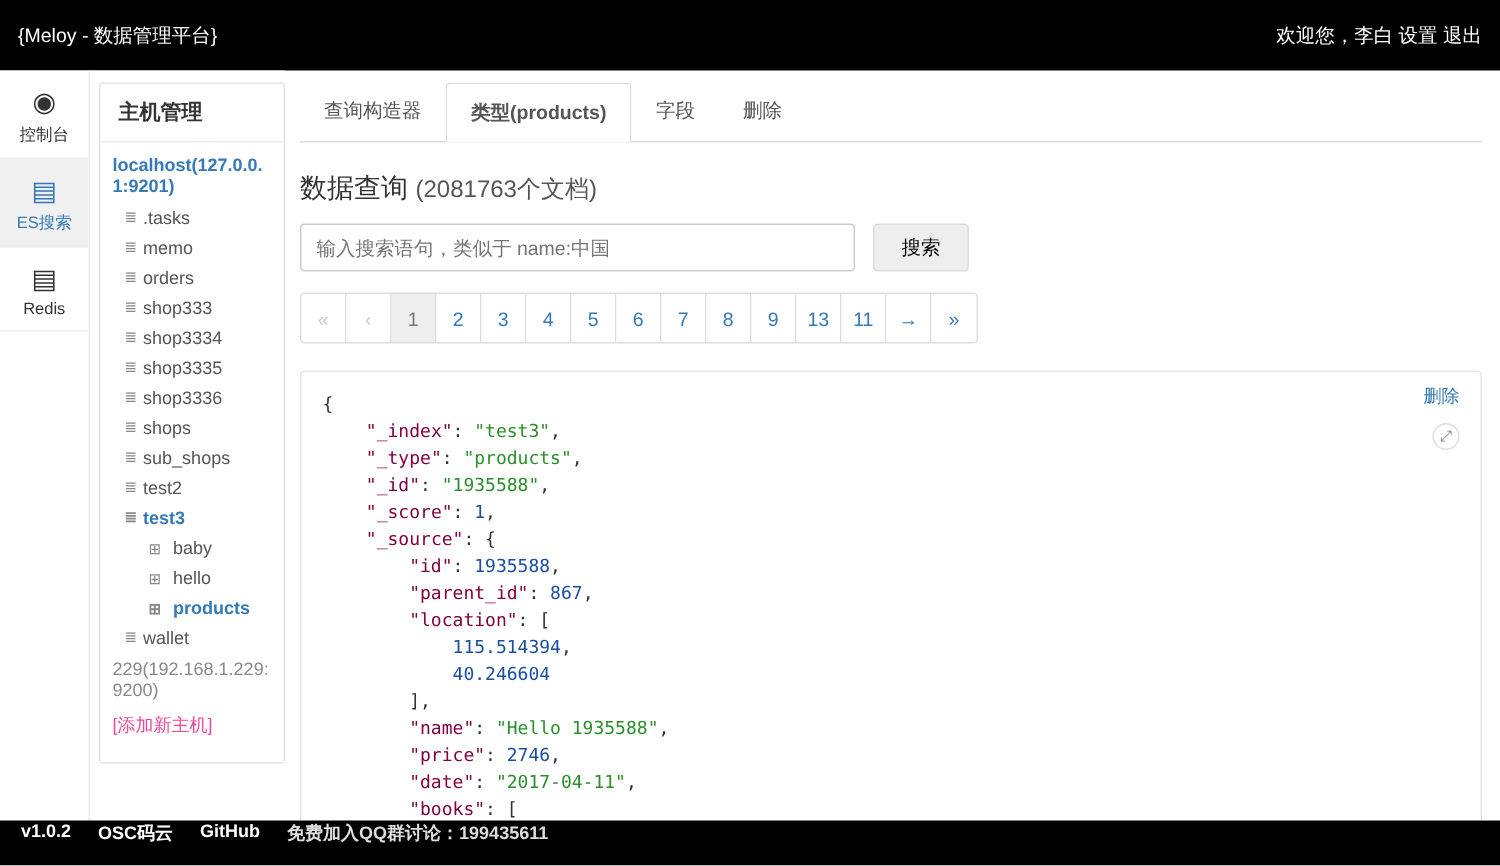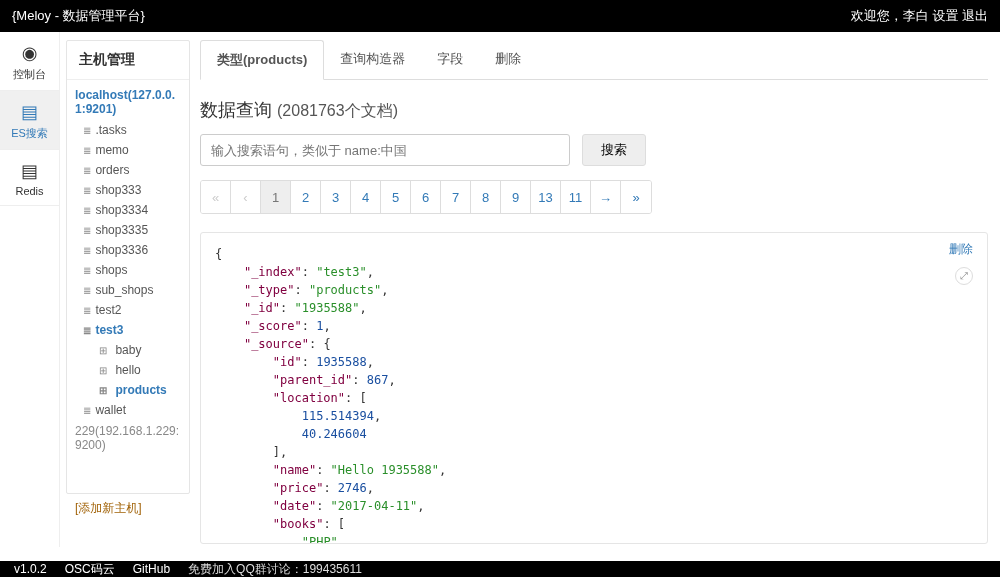--- a/index.html
+++ b/index.html
@@ -1,18 +1,18 @@
 <!DOCTYPE html>
 <html><head>
 <meta charset="utf-8">
 <style>
 * { box-sizing: border-box; margin: 0; padding: 0; }
 body { font-family: -apple-system, "Helvetica Neue", Arial, sans-serif; font-size: 13px; color: #333; background: #fff; width: 1000px; height: 577px; overflow: hidden; position: relative; }
 
-.topbar { height: 32px; background: #000; color: #fff; display: flex; align-items: center; padding: 0 12px; }
+.topbar { height: 47px; background: #000; color: #fff; display: flex; align-items: center; padding: 0 12px; }
 .topbar .title { flex: 1; font-size: 13px; }
 .topbar .right a { color: #fff; text-decoration: none; font-size: 13px; cursor: pointer; }
 
 .main { display: flex; height: calc(100% - 32px - 30px); }
 
 .leftnav { width: 60px; background: #fff; border-right: 1px solid #eee; }
 .leftnav .item { text-align: center; padding: 10px 0 8px; font-size: 11px; color: #333; cursor: pointer; border-bottom: 1px solid #eee; }
 .leftnav .item.active { background: #f0f0f0; color: #337ab7; }
 .leftnav .icon { font-size: 18px; display: block; margin-bottom: 3px; }
 
@@ -21,21 +21,21 @@
 .sidebar-title { padding: 10px 12px; font-weight: 600; font-size: 14px; border-bottom: 1px solid #eee; }
 .sidebar-list { font-size: 12px; padding: 4px 0; }
 .sidebar-list .host { color: #337ab7; font-weight: 600; padding: 4px 8px; word-break: break-all; cursor: pointer; }
 .sidebar-list .node { color: #555; padding: 3px 8px 3px 16px; cursor: pointer; display: flex; align-items: center; gap: 4px; }
 .sidebar-list .node .db-i { color: #888; font-size: 10px; }
 .sidebar-list .node.active { color: #337ab7; font-weight: 700; }
 .sidebar-list .sub { padding-left: 32px; }
 .sidebar-list .sub .tbl-i::before { content: "⊞"; color: #888; font-size: 10px; margin-right: 4px; }
 .sidebar-list .sub.active { color: #337ab7; font-weight: 700; }
 .sidebar-list .host2 { color: #888; padding: 4px 8px; word-break: break-all; }
-.sidebar-list .add { color: #a16207; padding: 4px 8px; cursor: pointer; margin-top: 40px; }
+.sidebar-list .add { color: #ec4899; padding: 4px 8px; cursor: pointer; }
 
 .content { flex: 1; padding: 8px 12px 0 10px; overflow: hidden; }
 .tabs { border-bottom: 1px solid #ddd; display: flex; gap: 0; }
 .tabs .tab { padding: 10px 16px; font-size: 13px; color: #555; cursor: pointer; }
 .tabs .tab.active { font-weight: 700; border: 1px solid #ddd; border-bottom: 1px solid #fff; border-radius: 3px 3px 0 0; margin-bottom: -1px; background: #fff; }
 
 h2.heading { font-size: 18px; font-weight: 400; margin: 18px 0 12px; }
 h2.heading .sub { color: #555; font-size: 16px; }
 
 .search-row { display: flex; gap: 12px; margin-bottom: 14px; }
@@ -49,21 +49,21 @@
 .pagination .pg.disabled { color: #ccc; cursor: default; }
 
 .result-card { border: 1px solid #e5e5e5; border-radius: 3px; margin-top: 18px; position: relative; padding: 12px 14px; height: 312px; overflow: hidden; }
 .result-card .del { position: absolute; right: 14px; top: 8px; color: #337ab7; font-size: 12px; cursor: pointer; }
 .result-card .expand { position: absolute; right: 14px; top: 34px; width: 18px; height: 18px; border: 1px solid #ddd; border-radius: 50%; display: flex; align-items: center; justify-content: center; font-size: 10px; color: #888; cursor: pointer; }
 pre { font-family: Menlo, Consolas, monospace; font-size: 12px; line-height: 1.5; white-space: pre; }
 .k { color: #800040; }
 .s  { color: #2a8f2a; }
 .n  { color: #1a4fa0; }
 
-.footer { position: absolute; bottom: 0; left: 0; right: 0; height: 16px; background: #000; color: #fff; display: flex; align-items: center; padding: 0 14px; font-size: 12px; gap: 18px; }
+.footer { position: absolute; bottom: 0; left: 0; right: 0; height: 30px; background: #000; color: #fff; display: flex; padding: 0 14px; font-size: 12px; gap: 18px; font-weight: bold; }
 .footer a { color: #fff; text-decoration: none; cursor: pointer; }
 .footer .qq { color: #ddd; }
 </style>
 </head>
 <body>
 
 <div class="topbar">
   <div class="title">{Meloy - 数据管理平台}</div>
   <div class="right">
     <a>欢迎您，李白</a>
@@ -109,22 +109,22 @@
           <div class="node sub active"><span class="tbl-i"></span>products</div>
           <div class="node"><span class="db-i">≣</span>wallet</div>
           <div class="host2">229(192.168.1.229:9200)</div>
           <div class="add">[添加新主机]</div>
         </div>
     </div>
   </div>
 
   <div class="content">
     <div class="tabs" id="tabs">
+        <div class="tab">查询构造器</div>
         <div class="tab active">类型(products)</div>
-        <div class="tab">查询构造器</div>
         <div class="tab">字段</div>
         <div class="tab">删除</div>
       </div>
 
     <h2 class="heading">
       <span>数据查询</span>
       <span class="sub">(2081763个文档)</span>
     </h2>
 
     <div class="search-row">

